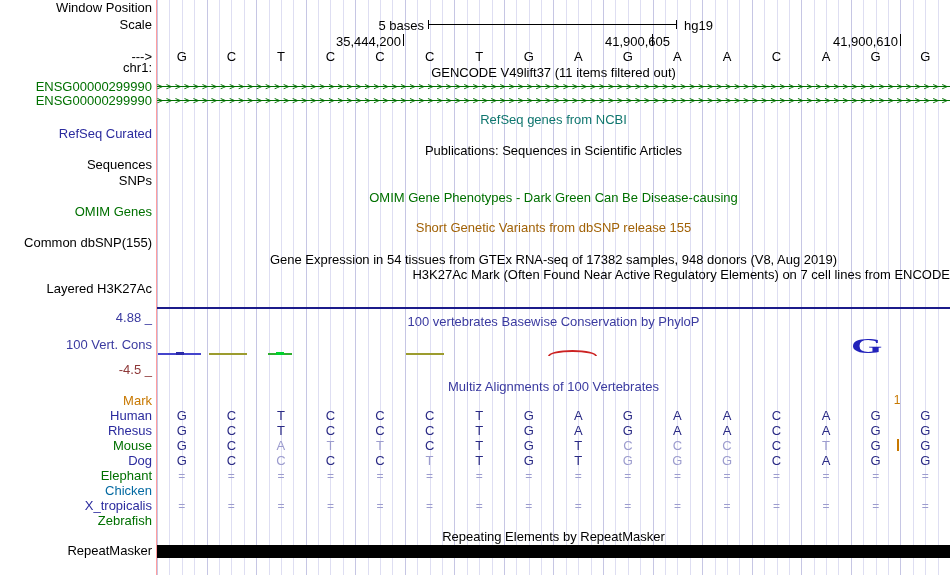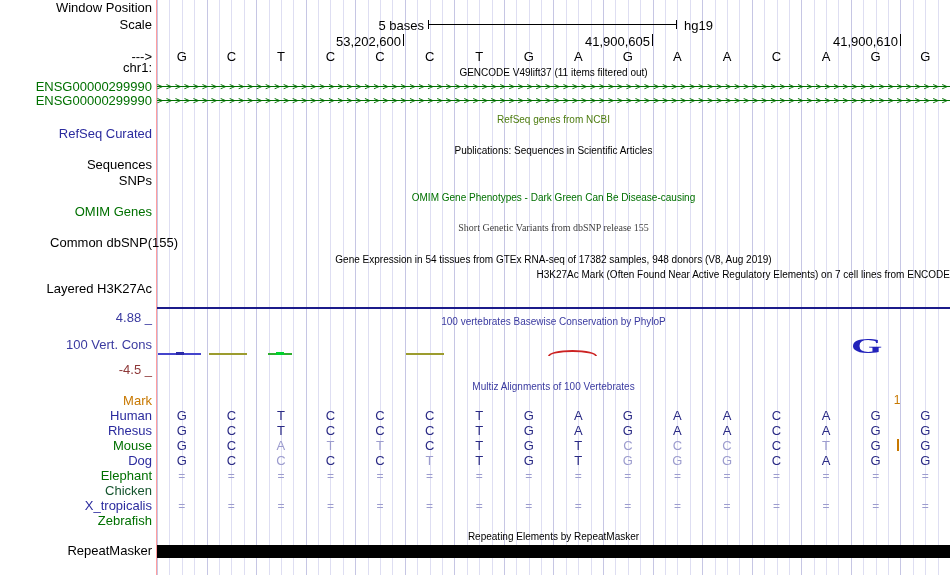--- a/index.html
+++ b/index.html
@@ -13,21 +13,21 @@
     background-image:
       repeating-linear-gradient(to right, #c6c6e4 0px, #c6c6e4 1px, transparent 1px, transparent 49.5625px),
       repeating-linear-gradient(to right, #dedef2 0px, #dedef2 1px, transparent 1px, transparent 12.390625px);
   }
   #left-edge-line {
     position:absolute; left:156px; top:0; width:1px; height:575px; background:#ff9e9e;
   }
 
   .abs { position:absolute; white-space:nowrap; }
   .gutter-label { left:0; width:152px; text-align:right; font-size:13px; line-height:15px; }
-  .track-title  { left:157px; width:793px; text-align:center; font-size:10px; line-height:15px; }
+  .track-title  { left:157px; width:793px; text-align:center; font-size:13px; line-height:15px; }
   .base-letter  { font-size:13px; line-height:14px; transform:translateX(-50%); }
   .eq-mark      { font-size:12px; }
 
   .arrow-row {
     position:absolute; left:157px; width:793px; height:12px; overflow:hidden;
     font-family:"DejaVu Sans Mono", monospace; font-size:10px; line-height:12px;
     letter-spacing:3px;
     background-image:linear-gradient(to bottom, transparent 5px, currentColor 5px, currentColor 6px, transparent 6px);
   }
 
@@ -67,40 +67,40 @@
       <div class="abs gutter-label" style="top: 0px; color: rgb(0, 0, 0);">Window Position</div>
       <div class="abs gutter-label" style="top: 17px; color: rgb(0, 0, 0);">Scale</div>
       <div class="abs gutter-label" style="top: 33px; color: rgb(0, 0, 0); margin-top: 27px;">chr1:</div>
       <div class="abs gutter-label" style="top: 49px; color: rgb(0, 0, 0);">---&gt;</div>
       <div class="abs gutter-label" style="top: 79px; color: rgb(0, 112, 0);">ENSG00000299990</div>
       <div class="abs gutter-label" style="top: 93px; color: rgb(0, 112, 0);">ENSG00000299990</div>
       <div class="abs gutter-label" style="top: 126px; color: rgb(43, 43, 158);">RefSeq Curated</div>
       <div class="abs gutter-label" style="top: 157px; color: rgb(0, 0, 0);">Sequences</div>
       <div class="abs gutter-label" style="top: 173px; color: rgb(0, 0, 0);">SNPs</div>
       <div class="abs gutter-label" style="top: 204px; color: rgb(0, 112, 0);">OMIM Genes</div>
-      <div class="abs gutter-label" style="top: 235px; color: rgb(0, 0, 0); margin-left: 26px;">Common dbSNP(155)</div>
+      <div class="abs gutter-label" style="top: 235px; color: rgb(0, 0, 0);">Common dbSNP(155)</div>
       <div class="abs gutter-label" style="top: 281px; color: rgb(0, 0, 0);">Layered H3K27Ac</div>
       <div class="abs gutter-label" style="top: 310px; color: rgb(58, 58, 160);">4.88 _</div>
       <div class="abs gutter-label" style="top: 337px; color: rgb(58, 58, 160);">100 Vert. Cons</div>
       <div class="abs gutter-label" style="top: 362px; color: rgb(142, 56, 56);">-4.5 _</div>
       <div class="abs gutter-label" style="top: 543px; color: rgb(0, 0, 0);">RepeatMasker</div>
       <div class="abs track-title" style="top: 65px; color: rgb(0, 0, 0);">GENCODE V49lift37 (11 items filtered out)</div>
-      <div class="abs track-title" style="top: 112px; color: #4d7c0f;">RefSeq genes from NCBI</div>
+      <div class="abs track-title" style="top: 112px; color: #0f766e;">RefSeq genes from NCBI</div>
       <div class="abs track-title" style="top: 143px; color: rgb(0, 0, 0);">Publications: Sequences in Scientific Articles</div>
       <div class="abs track-title" style="top: 190px; color: rgb(0, 112, 0);">OMIM Gene Phenotypes - Dark Green Can Be Disease-causing</div>
-      <div class="abs track-title" style="top: 220px; color: #404040; font-family: Liberation Serif, serif;">Short Genetic Variants from dbSNP release 155</div>
+      <div class="abs track-title" style="top: 220px; color: #a16207;">Short Genetic Variants from dbSNP release 155</div>
       <div class="abs track-title" style="top: 252px; color: rgb(0, 0, 0);">Gene Expression in 54 tissues from GTEx RNA-seq of 17382 samples, 948 donors (V8, Aug 2019)</div>
       <div class="abs track-title" style="top: 267px; color: rgb(0, 0, 0); text-align: right;">H3K27Ac Mark (Often Found Near Active Regulatory Elements) on 7 cell lines from ENCODE</div>
       <div class="abs track-title" style="top: 314px; color: rgb(58, 58, 160);">100 vertebrates Basewise Conservation by PhyloP</div>
       <div class="abs track-title" style="top: 379px; color: rgb(58, 58, 160);">Multiz Alignments of 100 Vertebrates</div>
       <div class="abs track-title" style="top: 529px; color: rgb(0, 0, 0);">Repeating Elements by RepeatMasker</div>
       <div class="ruler-tick" style="left: 403px; top: 34px; background: rgb(0, 0, 0);"></div>
-      <div class="ruler-tick-label" style="left: 291px; top: 34px;">53,202,600</div>
+      <div class="ruler-tick-label" style="left: 291px; top: 34px;">35,444,200</div>
       <div class="ruler-tick" style="left: 652px; top: 34px; background: rgb(0, 0, 0);"></div>
-      <div class="ruler-tick-label" style="left: 540px; top: 34px;">41,900,605</div>
+      <div class="ruler-tick-label" style="left: 560px; top: 34px;">41,900,605</div>
       <div class="ruler-tick" style="left: 900px; top: 34px; background: rgb(0, 0, 0);"></div>
       <div class="ruler-tick-label" style="left: 788px; top: 34px;">41,900,610</div>
       <div class="abs base-letter" style="left: 181.781px; top: 50px; color: rgb(0, 0, 0);">G</div>
       <div class="abs base-letter" style="left: 231.344px; top: 50px; color: rgb(0, 0, 0);">C</div>
       <div class="abs base-letter" style="left: 280.906px; top: 50px; color: rgb(0, 0, 0);">T</div>
       <div class="abs base-letter" style="left: 330.469px; top: 50px; color: rgb(0, 0, 0);">C</div>
       <div class="abs base-letter" style="left: 380.031px; top: 50px; color: rgb(0, 0, 0);">C</div>
       <div class="abs base-letter" style="left: 429.594px; top: 50px; color: rgb(0, 0, 0);">C</div>
       <div class="abs base-letter" style="left: 479.156px; top: 50px; color: rgb(0, 0, 0);">T</div>
       <div class="abs base-letter" style="left: 528.719px; top: 50px; color: rgb(0, 0, 0);">G</div>
@@ -203,21 +203,21 @@
       <div class="abs base-letter eq-mark" style="left: 479.156px; top: 469px; color: rgb(156, 156, 206);">=</div>
       <div class="abs base-letter eq-mark" style="left: 528.719px; top: 469px; color: rgb(156, 156, 206);">=</div>
       <div class="abs base-letter eq-mark" style="left: 578.281px; top: 469px; color: rgb(156, 156, 206);">=</div>
       <div class="abs base-letter eq-mark" style="left: 627.844px; top: 469px; color: rgb(156, 156, 206);">=</div>
       <div class="abs base-letter eq-mark" style="left: 677.406px; top: 469px; color: rgb(156, 156, 206);">=</div>
       <div class="abs base-letter eq-mark" style="left: 726.969px; top: 469px; color: rgb(156, 156, 206);">=</div>
       <div class="abs base-letter eq-mark" style="left: 776.531px; top: 469px; color: rgb(156, 156, 206);">=</div>
       <div class="abs base-letter eq-mark" style="left: 826.094px; top: 469px; color: rgb(156, 156, 206);">=</div>
       <div class="abs base-letter eq-mark" style="left: 875.656px; top: 469px; color: rgb(156, 156, 206);">=</div>
       <div class="abs base-letter eq-mark" style="left: 925.219px; top: 469px; color: rgb(156, 156, 206);">=</div>
-      <div class="abs gutter-label" style="top: 483px; color: #14532d;">Chicken</div>
+      <div class="abs gutter-label" style="top: 483px; color: #0369a1;">Chicken</div>
       <div class="abs gutter-label" style="top: 498px; color: rgb(43, 43, 158);">X_tropicalis</div>
       <div class="abs base-letter eq-mark" style="left: 181.781px; top: 499px; color: rgb(156, 156, 206);">=</div>
       <div class="abs base-letter eq-mark" style="left: 231.344px; top: 499px; color: rgb(156, 156, 206);">=</div>
       <div class="abs base-letter eq-mark" style="left: 280.906px; top: 499px; color: rgb(156, 156, 206);">=</div>
       <div class="abs base-letter eq-mark" style="left: 330.469px; top: 499px; color: rgb(156, 156, 206);">=</div>
       <div class="abs base-letter eq-mark" style="left: 380.031px; top: 499px; color: rgb(156, 156, 206);">=</div>
       <div class="abs base-letter eq-mark" style="left: 429.594px; top: 499px; color: rgb(156, 156, 206);">=</div>
       <div class="abs base-letter eq-mark" style="left: 479.156px; top: 499px; color: rgb(156, 156, 206);">=</div>
       <div class="abs base-letter eq-mark" style="left: 528.719px; top: 499px; color: rgb(156, 156, 206);">=</div>
       <div class="abs base-letter eq-mark" style="left: 578.281px; top: 499px; color: rgb(156, 156, 206);">=</div>

